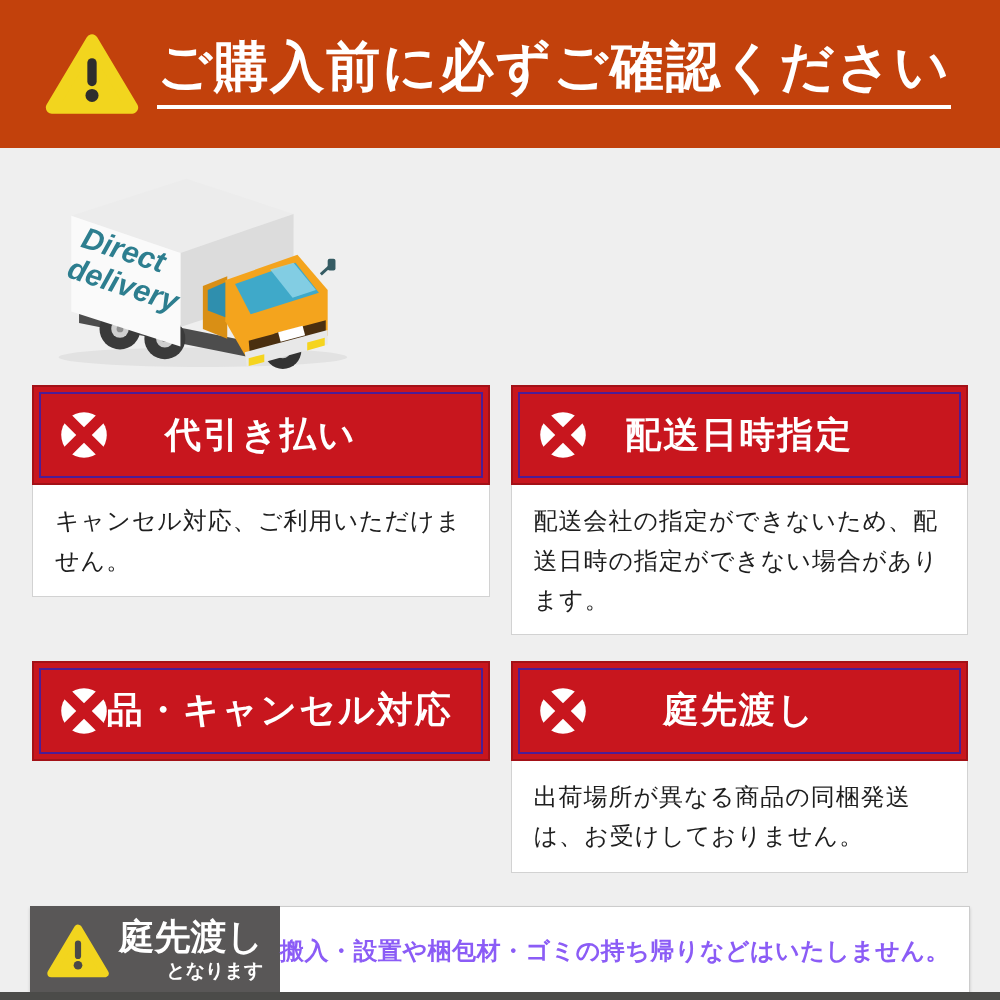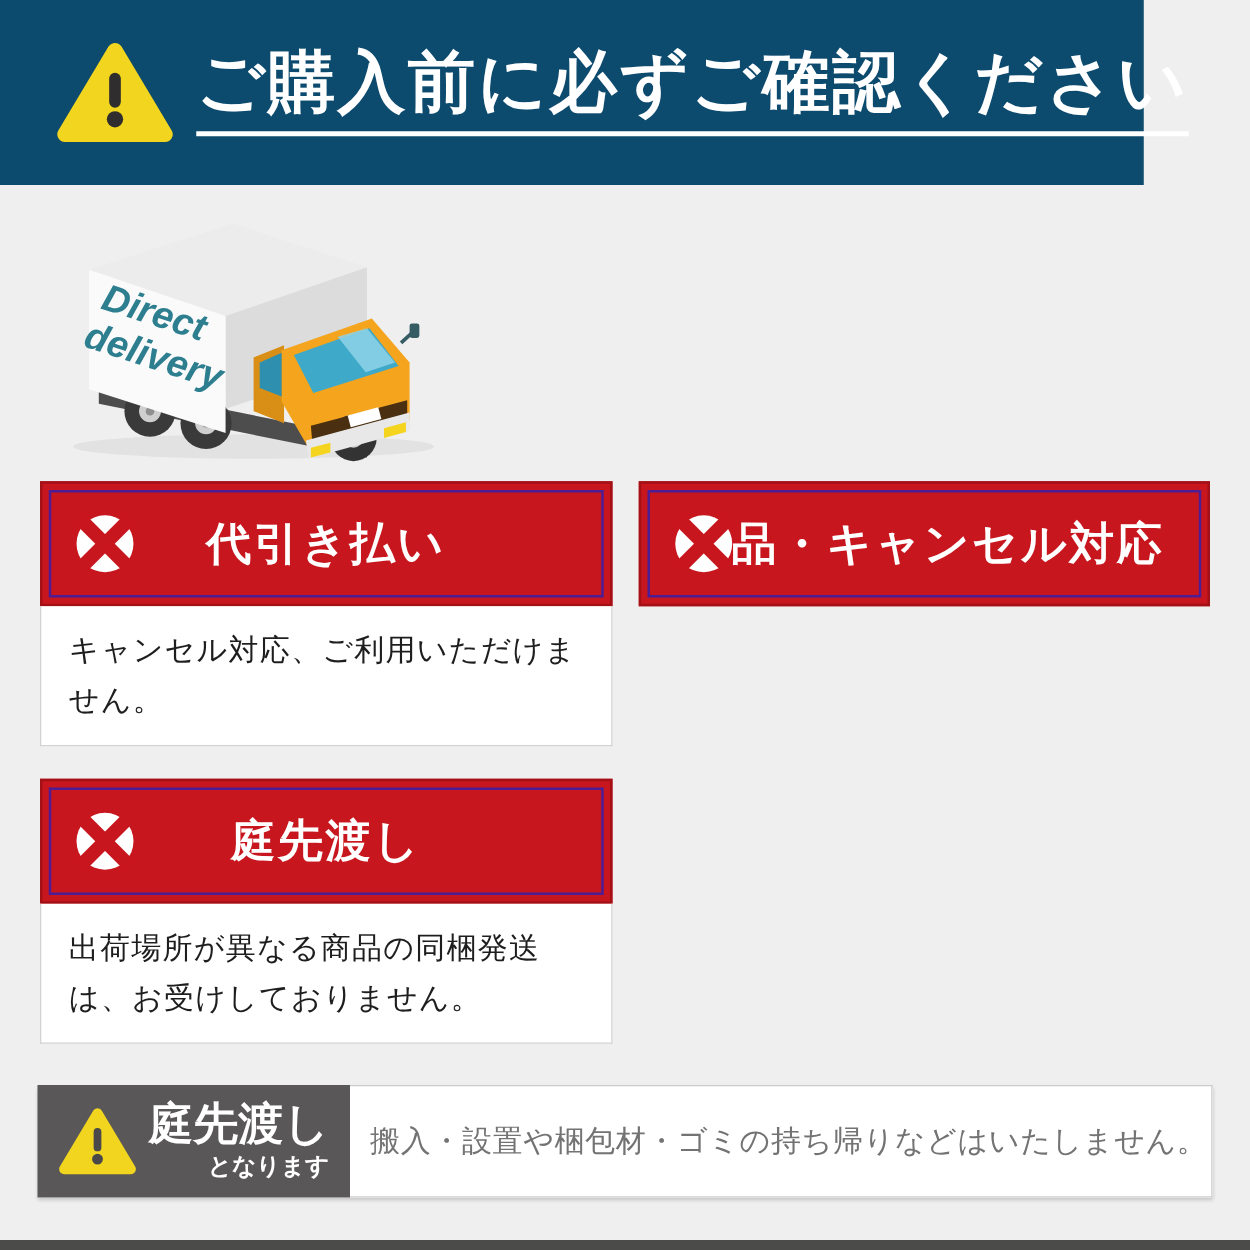--- a/index.html
+++ b/index.html
@@ -9,23 +9,23 @@
   .page {
     position: relative;
     width: 1000px;
     height: 1000px;
     background: #efefef;
     overflow: hidden;
   }
 
   
   .top-banner {
-    width: 915px;
+    width: 1000px;
     height: 148px;
-    background: #0c4a6e;
+    background: #c2410c;
     display: flex;
     align-items: center;
   }
   .top-banner .tri-icon { margin-left: 45px; flex: 0 0 auto; }
   .top-banner h1 {
     margin-left: 18px;
     color: #ffffff;
     font-size: 54px;
     font-weight: bold;
     letter-spacing: 2px;
@@ -111,24 +111,23 @@
   .footer-left-text { display: flex; flex-direction: column; align-items: flex-end; }
   .footer-main { color: #ffffff; font-size: 36px; font-weight: bold; line-height: 1.05; white-space: nowrap; }
   .footer-sub { color: #ffffff; font-size: 19px; font-weight: bold; margin-top: 2px; white-space: nowrap; }
   .footer-right {
     flex: 1 1 auto;
     background: #ffffff;
     border: 1px solid #cccccc;
     border-left: none;
     display: flex;
     align-items: center;
-    padding-left: 16px;
     font-size: 24px;
-    font-weight: normal;
-    color: #737373;
+    font-weight: bold;
+    color: #8b5cf6;
     letter-spacing: 0.5px;
     white-space: nowrap;
   }
 
   .bottom-strip {
     position: absolute;
     left: 0; bottom: 0;
     width: 1000px;
     height: 8px;
     background: #4b4b49;
@@ -200,20 +199,33 @@
             <circle cx="32" cy="32" r="27" fill="#ffffff"></circle>
             <line x1="11" y1="11" x2="53" y2="53" stroke="#c8161e" stroke-width="13"></line>
             <line x1="53" y1="11" x2="11" y2="53" stroke="#c8161e" stroke-width="13"></line>
           </svg>
           <div class="rbox-title">代引き払い</div>
         </div>
       </div>
       <div class="rbox-body">キャンセル対応、ご利用いただけません。</div>
     </div>
 
+    <div class="rbox">
+      <div class="rbox-header">
+        <div class="rbox-header-inner">
+          <svg class="x-icon" width="54" height="54" viewBox="0 0 64 64">
+            <circle cx="32" cy="32" r="27" fill="#ffffff"></circle>
+            <line x1="11" y1="11" x2="53" y2="53" stroke="#c8161e" stroke-width="13"></line>
+            <line x1="53" y1="11" x2="11" y2="53" stroke="#c8161e" stroke-width="13"></line>
+          </svg>
+          <div class="rbox-title">配送日時指定</div>
+        </div>
+      </div>
+      <div class="rbox-body">配送会社の指定ができないため、配送日時の指定ができない場合があります。</div>
+    </div>
 
     <div class="rbox">
       <div class="rbox-header">
         <div class="rbox-header-inner">
           <svg class="x-icon" width="54" height="54" viewBox="0 0 64 64">
             <circle cx="32" cy="32" r="27" fill="#ffffff"></circle>
             <line x1="11" y1="11" x2="53" y2="53" stroke="#c8161e" stroke-width="13"></line>
             <line x1="53" y1="11" x2="11" y2="53" stroke="#c8161e" stroke-width="13"></line>
           </svg>
           <div class="rbox-title">返品・キャンセル対応</div>

